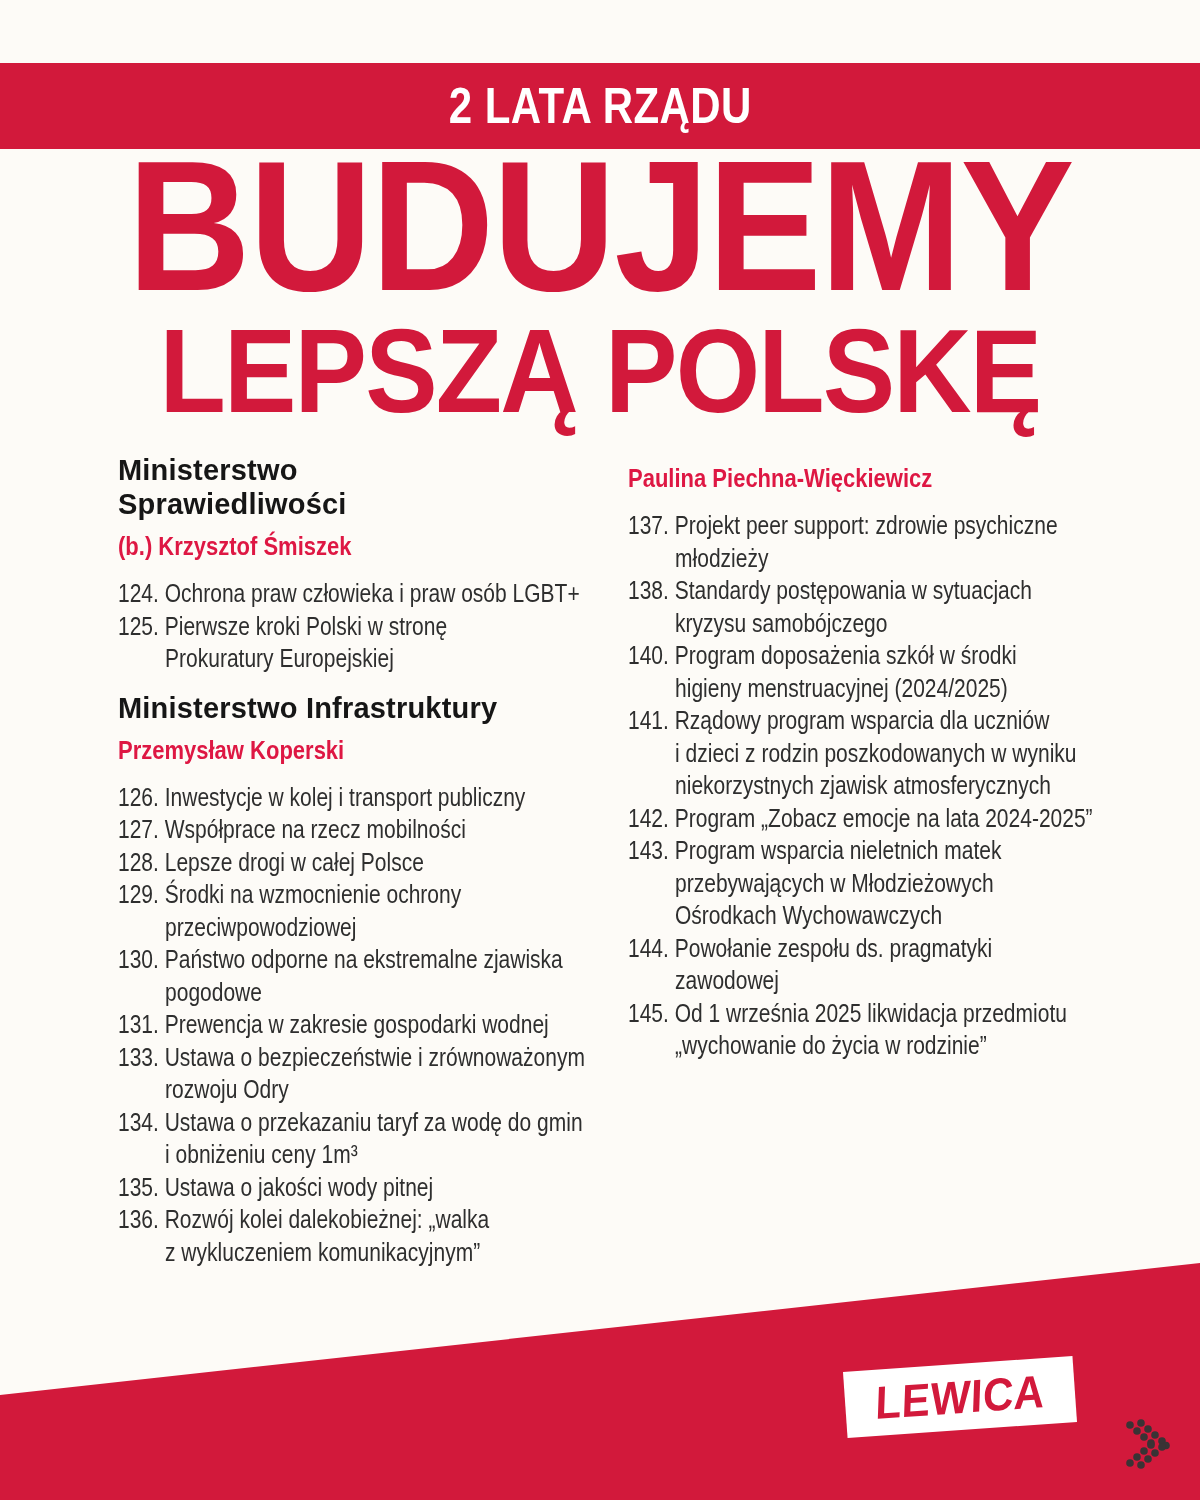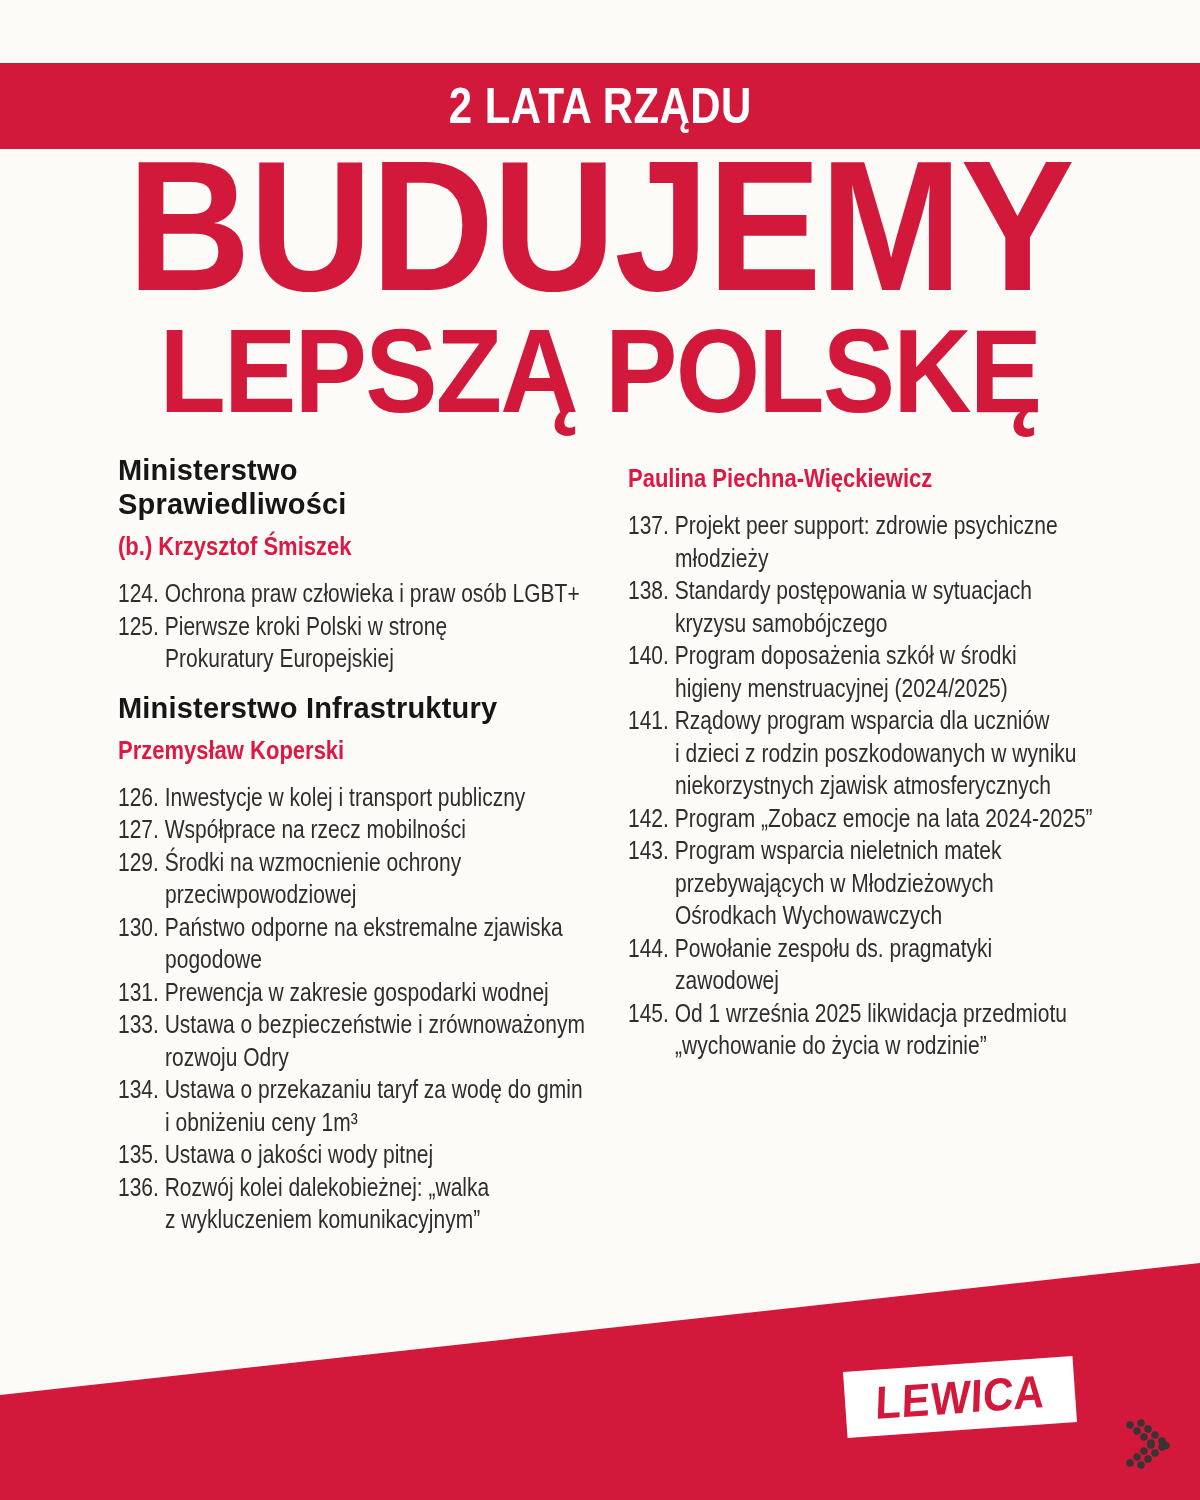--- a/index.html
+++ b/index.html
@@ -112,20 +112,23 @@
       </h2>
       <div class="minister">Przemysław Koperski</div>
       <div class="items">
         <div class="item">
           <div class="line">126. Inwestycje w kolej i transport publiczny</div>
         </div>
         <div class="item">
           <div class="line">127. Współprace na rzecz mobilności</div>
         </div>
         <div class="item">
+          <div class="line">128. Lepsze drogi w całej Polsce</div>
+        </div>
+        <div class="item">
           <div class="line">129. Środki na wzmocnienie ochrony</div>
           <div class="line cont">przeciwpowodziowej</div>
         </div>
         <div class="item">
           <div class="line">130. Państwo odporne na ekstremalne zjawiska</div>
           <div class="line cont">pogodowe</div>
         </div>
         <div class="item">
           <div class="line">131. Prewencja w zakresie gospodarki wodnej</div>
         </div>

